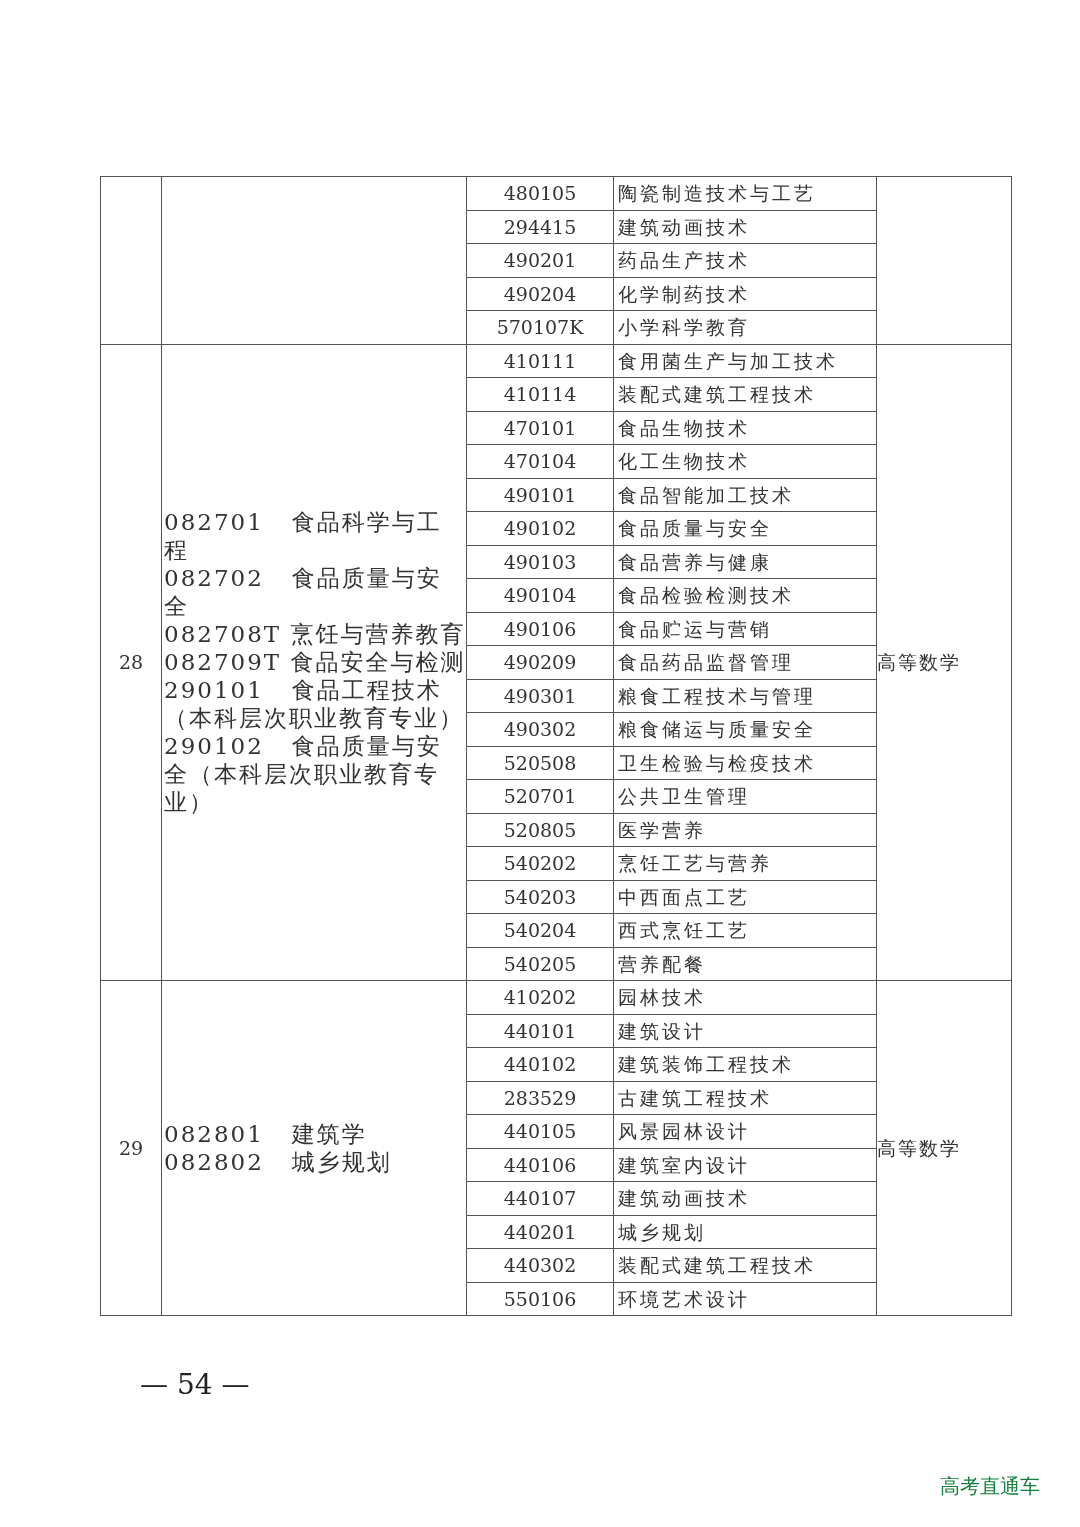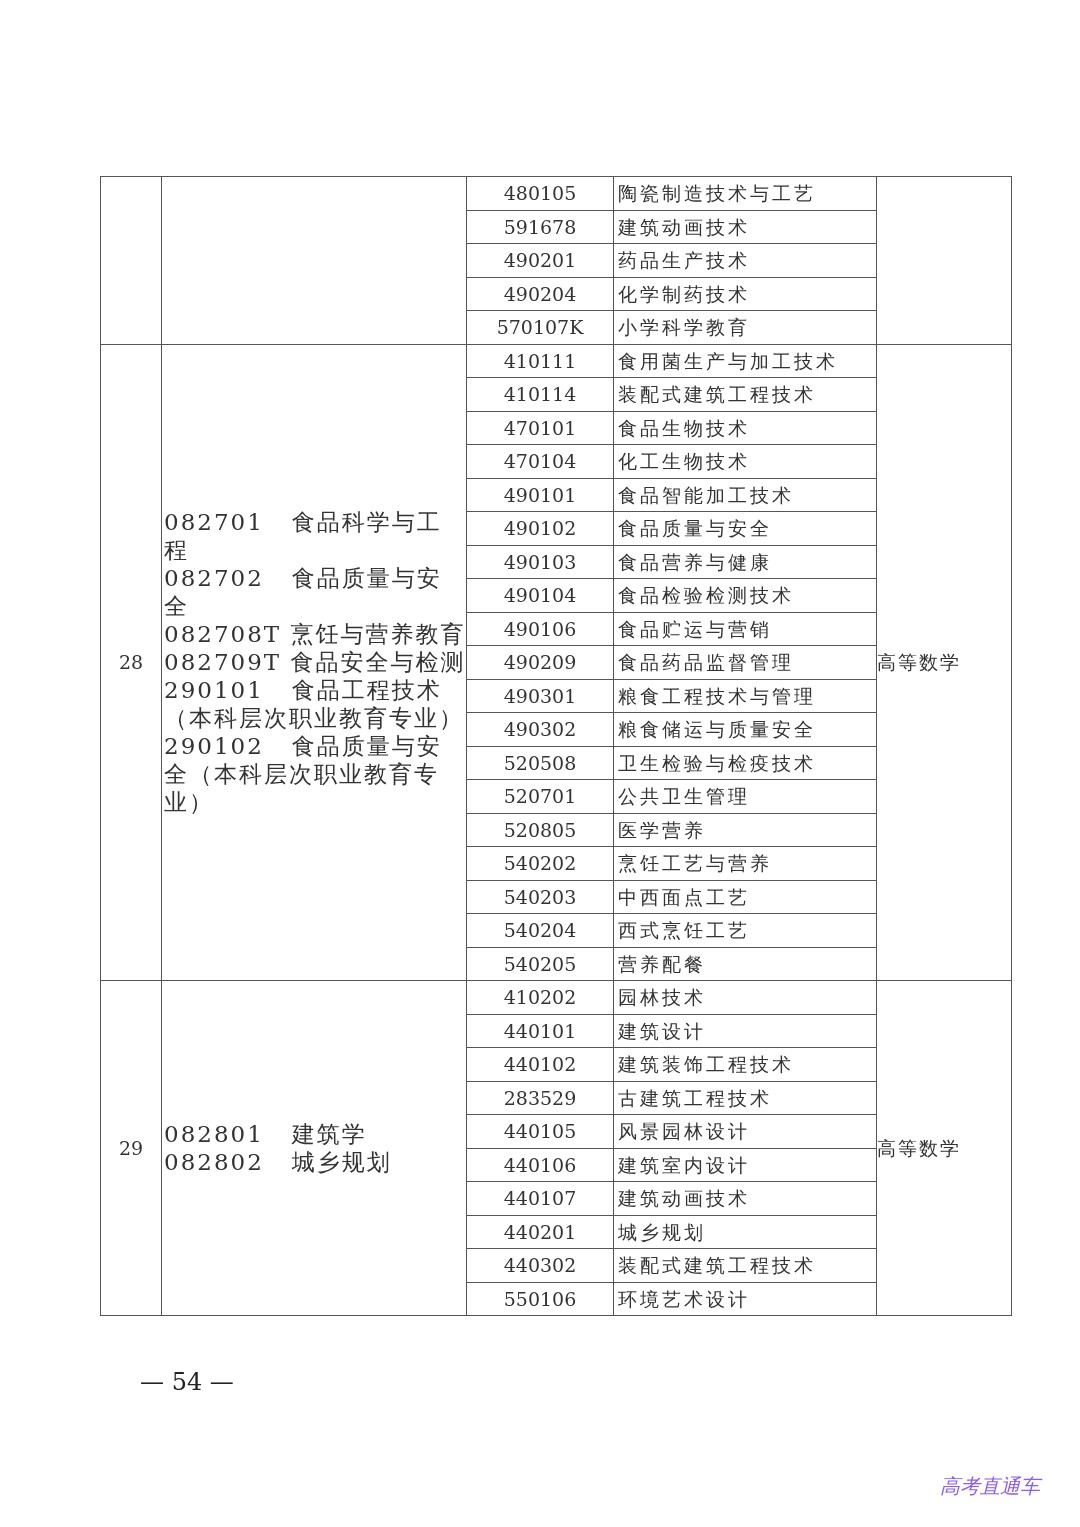--- a/index.html
+++ b/index.html
@@ -6,37 +6,37 @@
   body { width: 1080px; height: 1527px; position: relative; overflow: hidden;
          font-family: "DejaVu Serif", "Liberation Serif", serif; color: #333; }
   .tbl { position: absolute; left: 100px; top: 176px; width: 908px; border-collapse: collapse; table-layout: fixed; }
   .tbl td { border: 1.5px solid #555; padding: 0; font-size: 19px; height: 32.5px; line-height: 20px; }
   .c-no { width: 60px; text-align: center; }
   .c-major { width: 302px; vertical-align: middle; padding-left: 2px !important; }
   .c-code { width: 146px; text-align: center; }
   .c-name { width: 258px; text-align: left; padding-left: 4px !important; letter-spacing: 3px; }
   .c-subj { width: 134px; text-align: left; letter-spacing: 2px; }
   .major-line { display: block; line-height: 28px; font-size: 23px; letter-spacing: 2px; white-space: pre-wrap; }
-  .page-num { position: absolute; left: 140px; top: 1368px; font-size: 24px; color: #222; }
-  .watermark { position: absolute; left: 940px; top: 1473px; font-family: "DejaVu Sans", "Liberation Sans", sans-serif; font-size: 20px; color: #8b5cf6; font-style: italic; }
+  .page-num { position: absolute; left: 140px; top: 1368px; font-size: 28px; color: #222; }
+  .watermark { position: absolute; left: 940px; top: 1473px; font-family: "DejaVu Sans", "Liberation Sans", sans-serif; font-size: 20px; color: #15803d; }
 </style>
 </head>
 <body>
 
 <table class="tbl">
   <tbody id="tbody">
       <tr>
         <td class="c-no" rowspan="5"></td>
         <td class="c-major" rowspan="5"></td>
         <td class="c-code">480105</td>
         <td class="c-name">陶瓷制造技术与工艺</td>
         <td class="c-subj" rowspan="5"></td>
       </tr>
       <tr>
-        <td class="c-code">591678</td>
+        <td class="c-code">294415</td>
         <td class="c-name">建筑动画技术</td>
       </tr>
       <tr>
         <td class="c-code">490201</td>
         <td class="c-name">药品生产技术</td>
       </tr>
       <tr>
         <td class="c-code">490204</td>
         <td class="c-name">化学制药技术</td>
       </tr>

